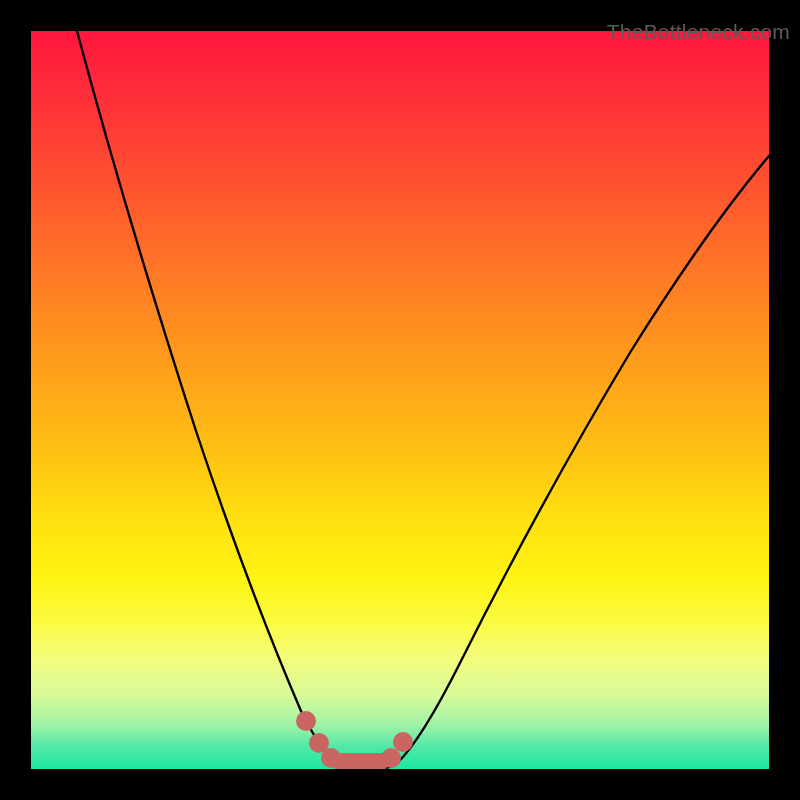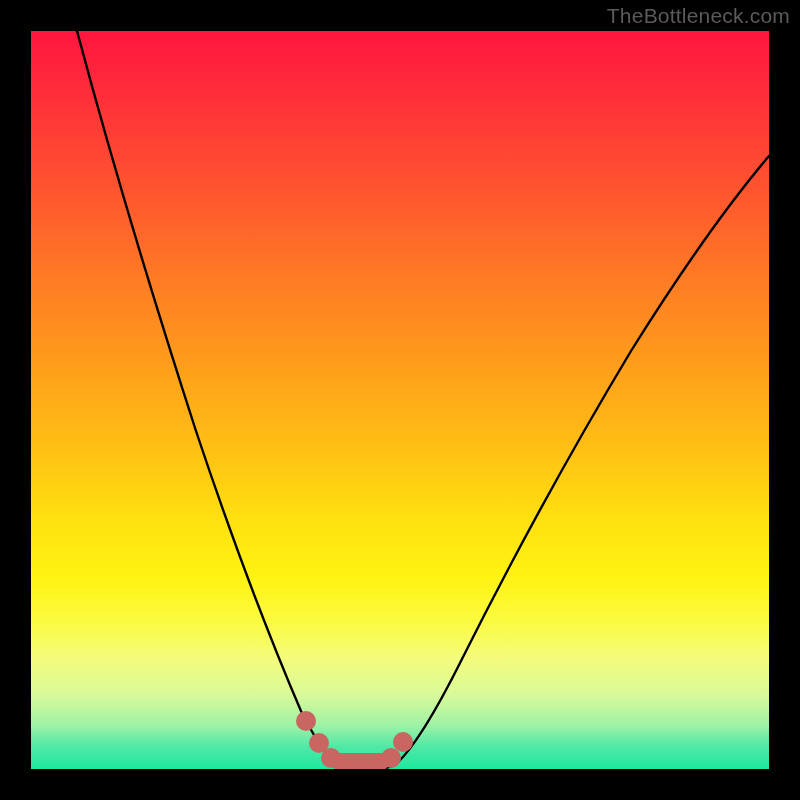--- a/index.html
+++ b/index.html
@@ -37,21 +37,21 @@
       #fbfb40 80%,
       #f4fc7c 85%,
       #d8fa9a 90%,
       #a0f2a6 94%,
       #50e8a6 97%,
       #1de9a0 100%
     );
   }
   .watermark {
     position: absolute;
-    top: 4px;
+    top: 20px;
     right: 10px;
     font-family: Arial, Helvetica, sans-serif;
     font-size: 21px;
     font-weight: 500;
     color: #5b5b5b;
     letter-spacing: 0.2px;
     white-space: nowrap;
   }
   svg.curve {
     position: absolute;

